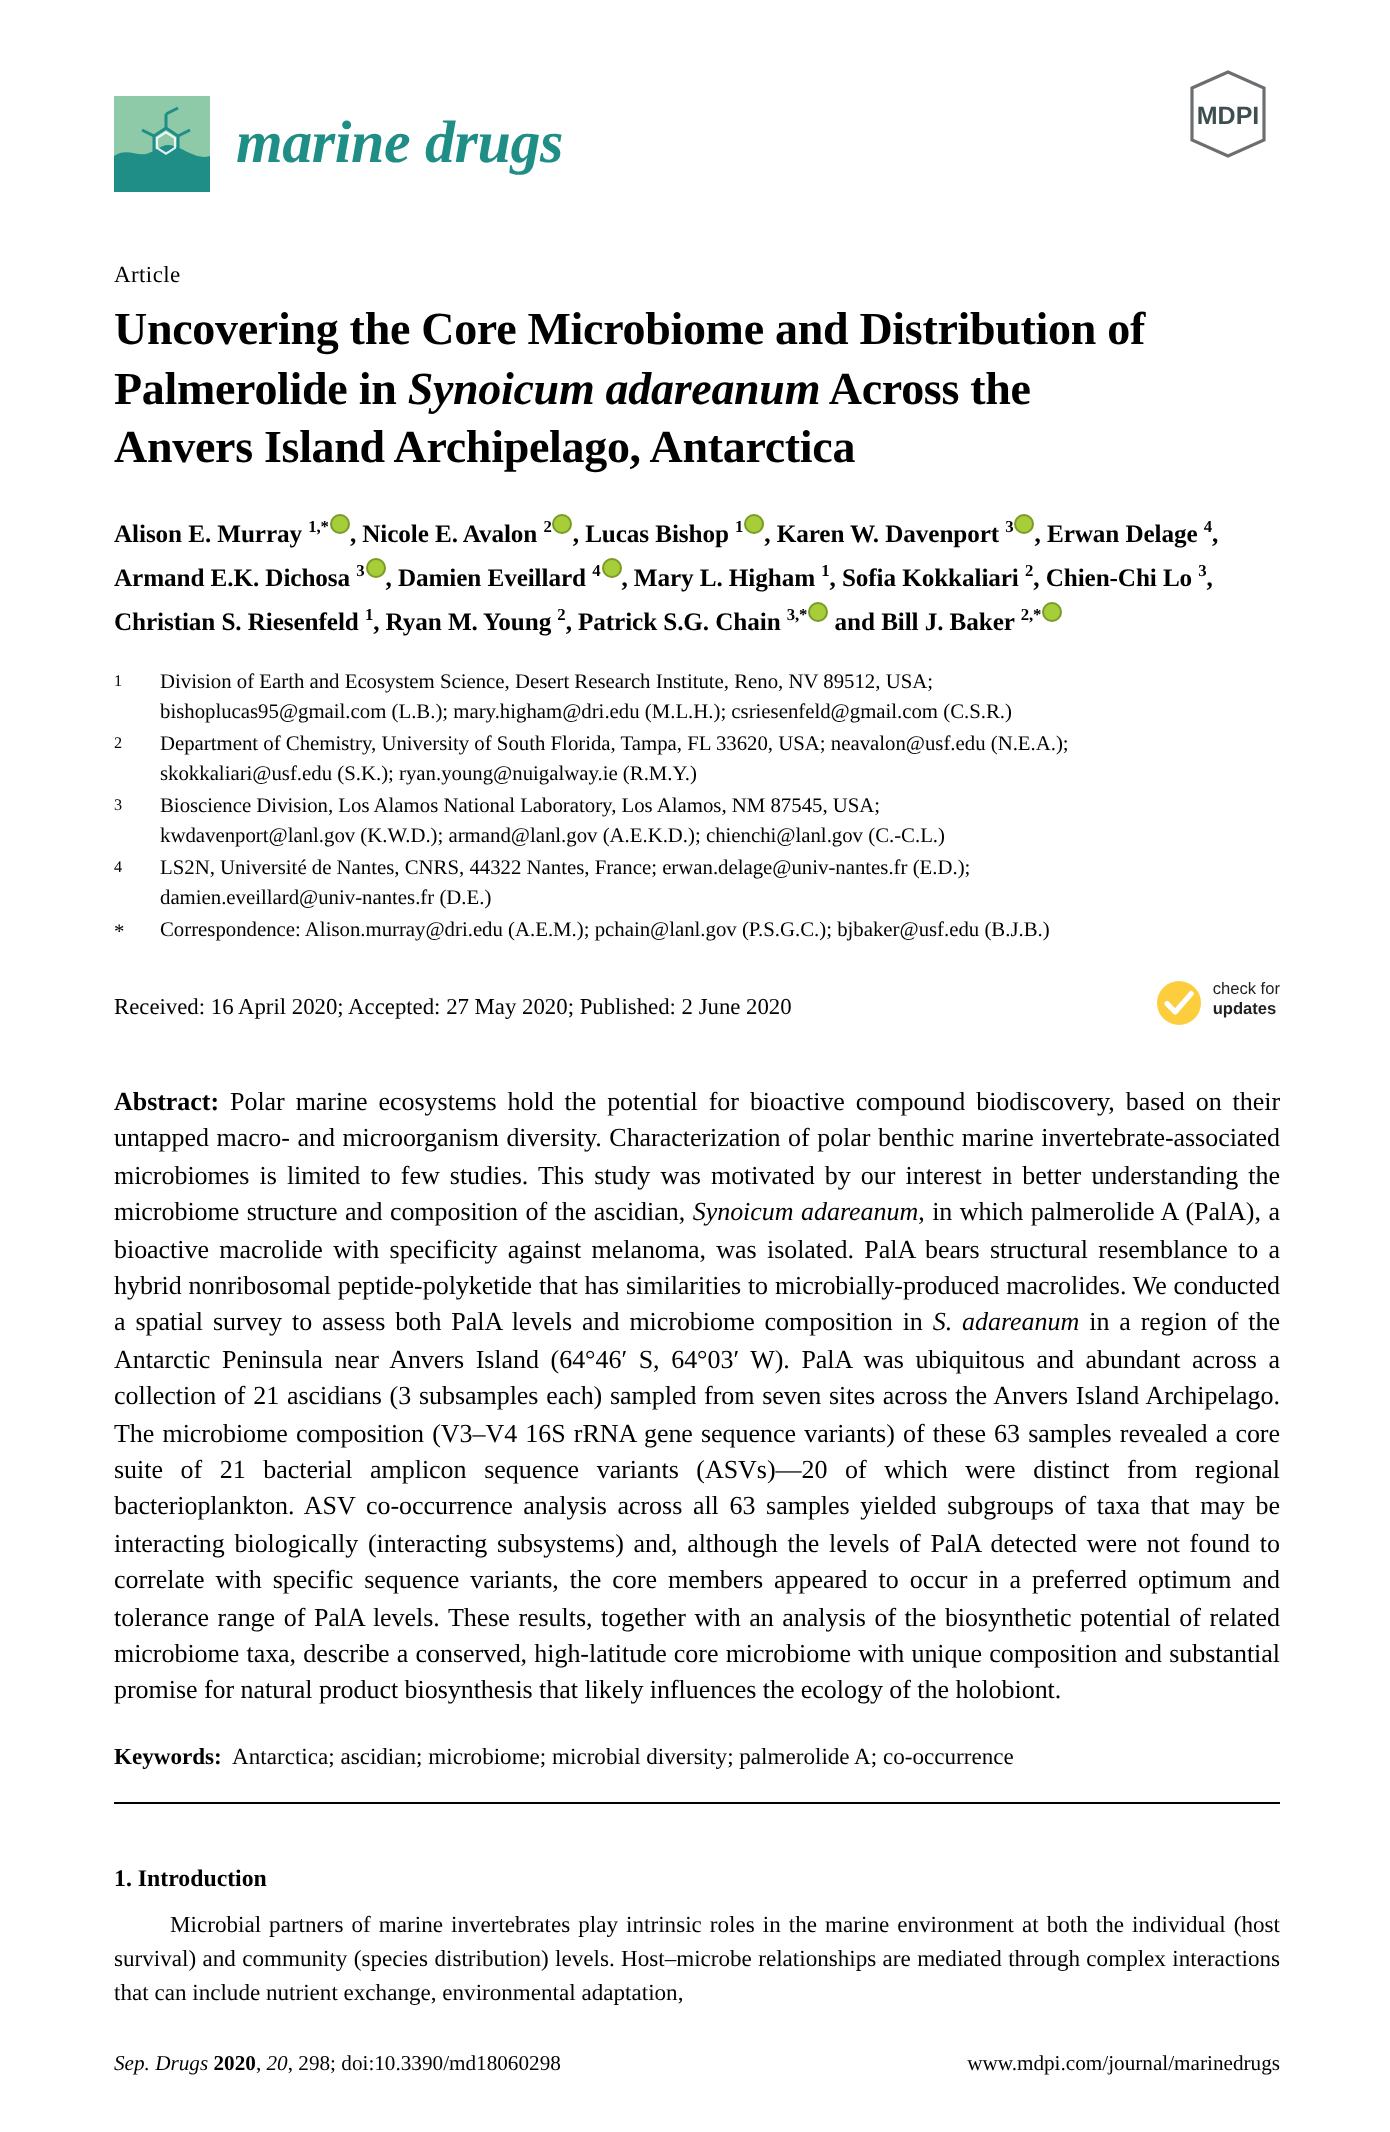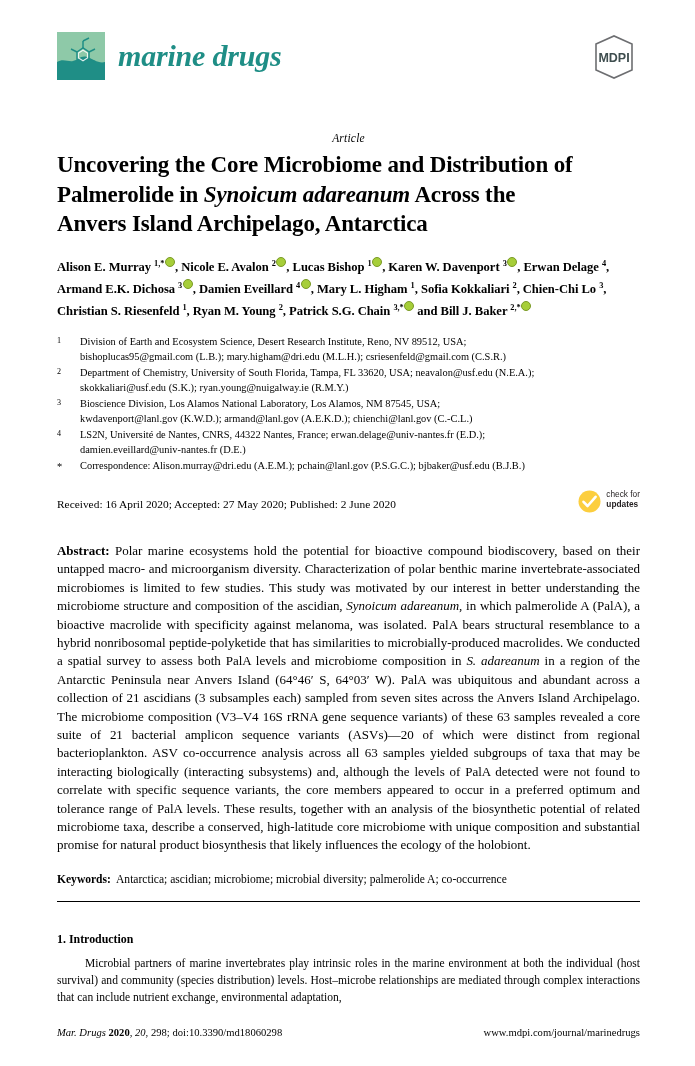--- a/index.html
+++ b/index.html
@@ -33,21 +33,21 @@
 
   
   .masthead {
     position: relative;
     height: 78px;
     margin-top: 32px;
   }
   .logo-wrap {
     position: absolute;
     left: 0;
-    top: 0;
+    top: 16px;
     display: flex;
     align-items: center;
   }
   .logo-mark {
     width: 48px;
     height: 48px;
     position: relative;
     overflow: hidden;
     background: #8ec9a8;
     flex: 0 0 auto;
@@ -68,26 +68,24 @@
     position: absolute;
     right: 0;
     top: 2px;
     width: 52px;
     height: 46px;
   }
   .mdpi-logo svg { display: block; }
 
   
   .article-type {
-    font-style: italic;
     font-size: 11.5px;
     margin-top: 22px;
     margin-bottom: 6px;
     letter-spacing: 0.2px;
-    text-align: center;
   }
 
   
   .title {
     font-size: 23px;
     font-weight: bold;
     line-height: 1.29;
     margin: 0 0 17px 0;
     letter-spacing: -0.15px;
   }
@@ -339,21 +337,21 @@
 
     <hr class="rule">
 
     <div class="sect-head">1. Introduction</div>
     <p class="body-par">Microbial partners of marine invertebrates play intrinsic roles in the marine environment at both the individual (host survival) and community (species distribution) levels.  Host–microbe relationships are mediated through complex interactions that can include nutrient exchange, environmental adaptation,</p>
 
   </div>
 
   <div class="footer">
     <div class="footer-left">
-      <span>Mar. Drugs</span>
+      <span>Sep. Drugs</span>
       <span class="bold">2020</span><span class="norm">,</span>
       <span>20</span><span class="norm">,</span>
       <span class="norm">298</span><span class="norm">;</span>
       <span class="norm">doi:10.3390/md18060298</span>
     </div>
     <div class="footer-right">www.mdpi.com/journal/marinedrugs</div>
   </div>
 </div>
 
 </body></html>

